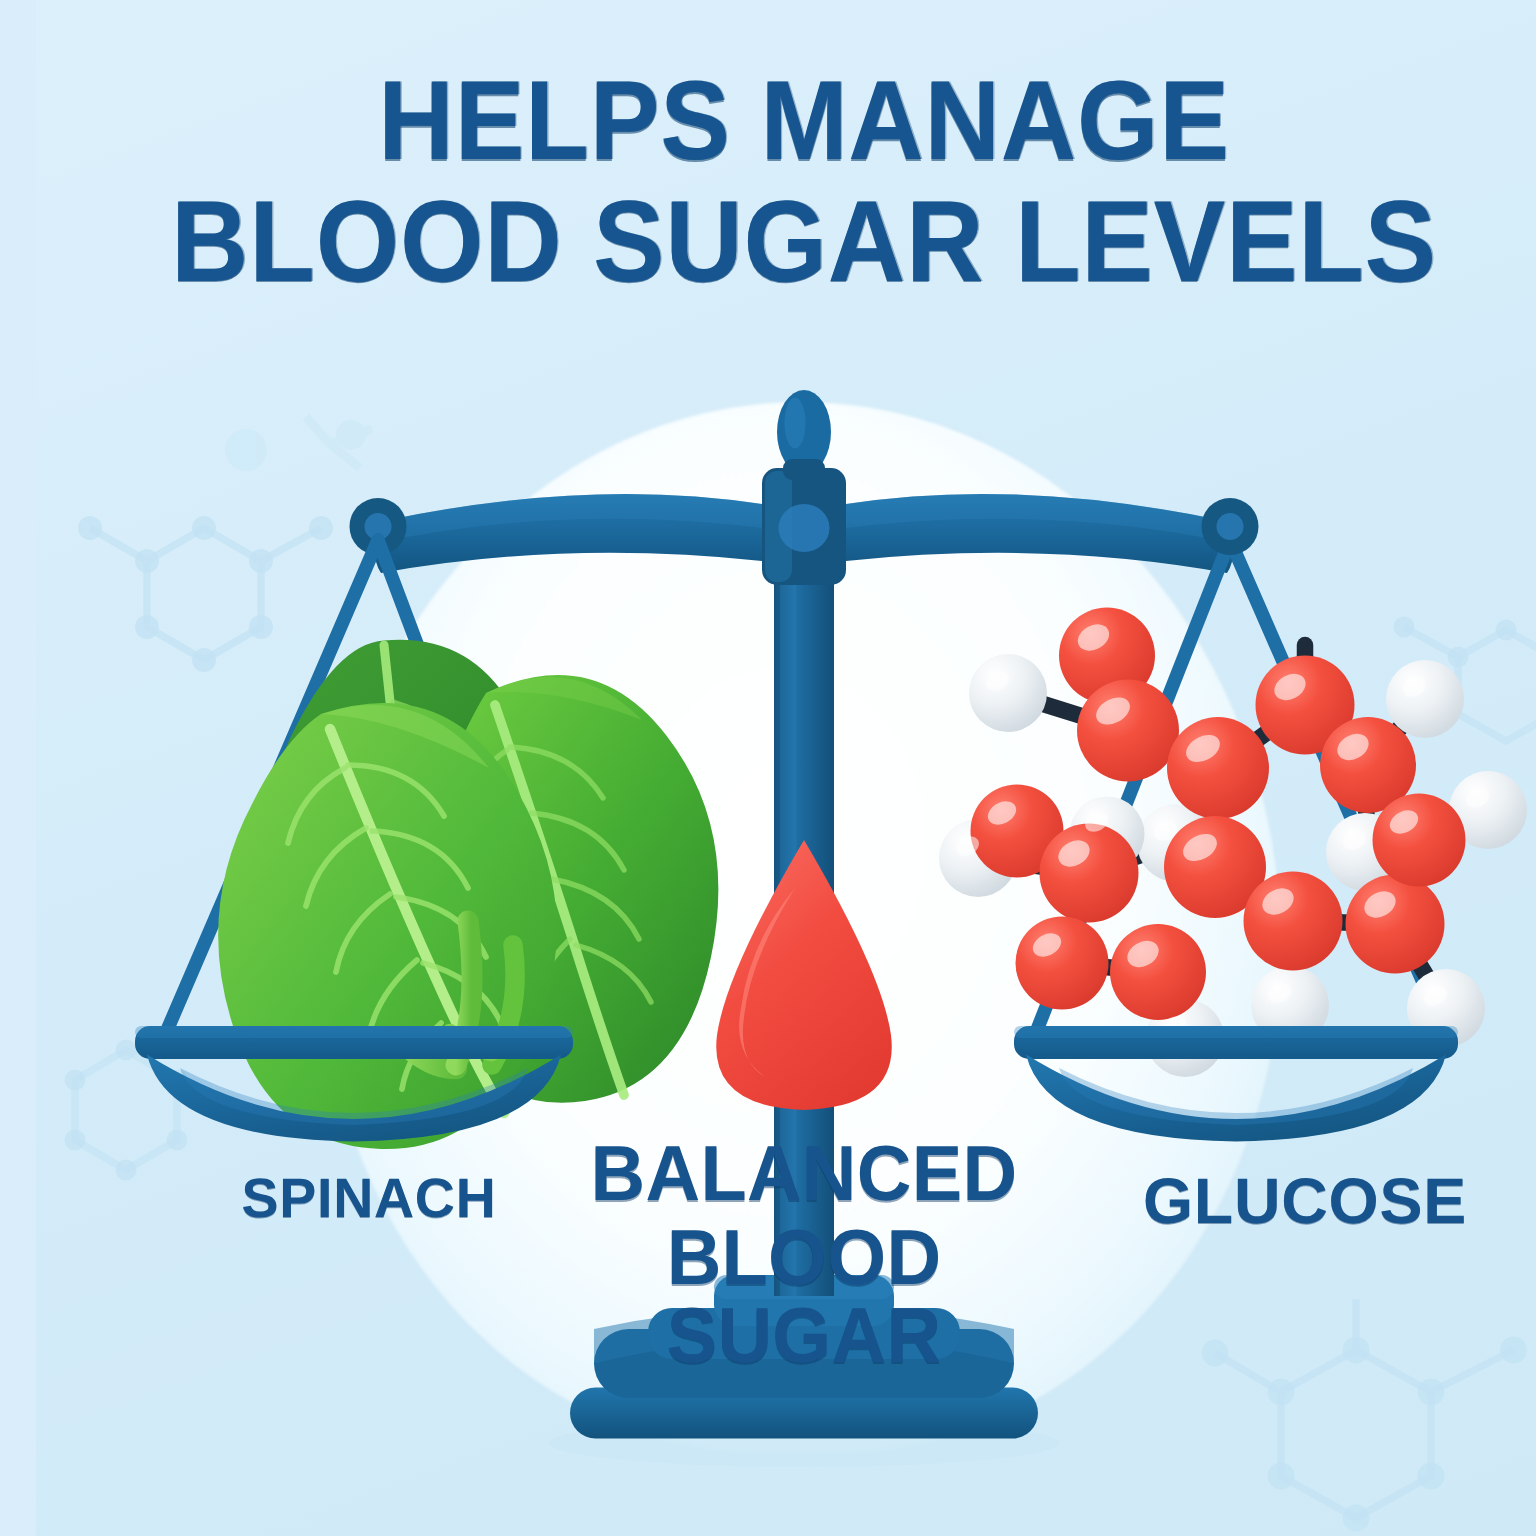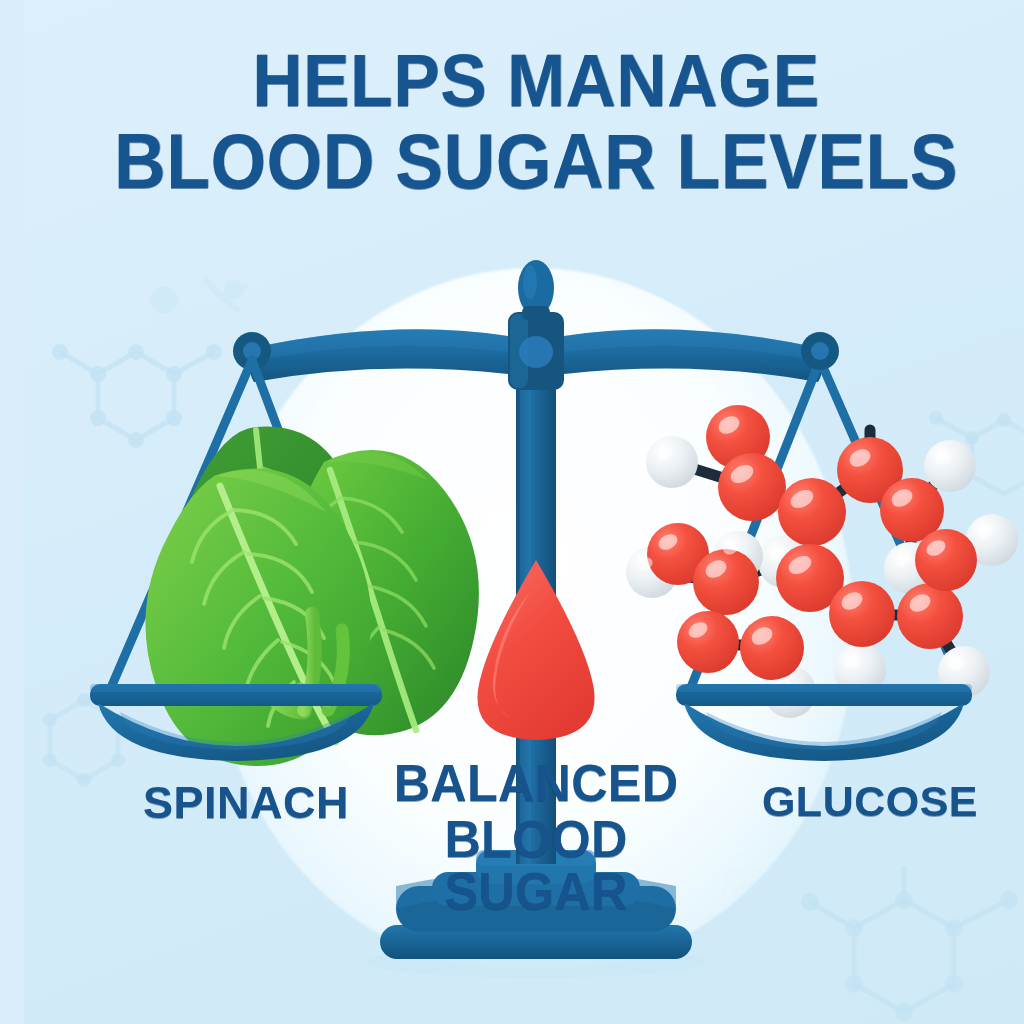--- a/index.html
+++ b/index.html
@@ -44,21 +44,21 @@
 
   
   .label {
     position: absolute;
     font-weight: bold;
     color: #17538c;
     text-align: center;
     line-height: 1.0;
     text-shadow: 0 1px 0 rgba(10,55,100,0.45);
   }
-  #label-spinach { left: 52px; top: 780px; width: 340px; font-size: 45px; letter-spacing:0.5px; }
+  #label-spinach { left: 52px; top: 780px; width: 340px; font-size: 37px; letter-spacing:0.5px; }
   #label-glucose { left: 676px; top: 780px; width: 340px; font-size: 43px; letter-spacing:0.5px; }
   #label-center  { left: 332px; top: 757px; width: 360px; font-size: 52px; letter-spacing:0.2px; }
   #label-center .cl { display:block; transform: scaleX(0.97); }
   #label-center .cl2 { margin-top: 4px; }
 
   svg.art { position:absolute; left:0; top:0; width:1024px; height:1024px; }
 </style>
 </head>
 <body>
 

